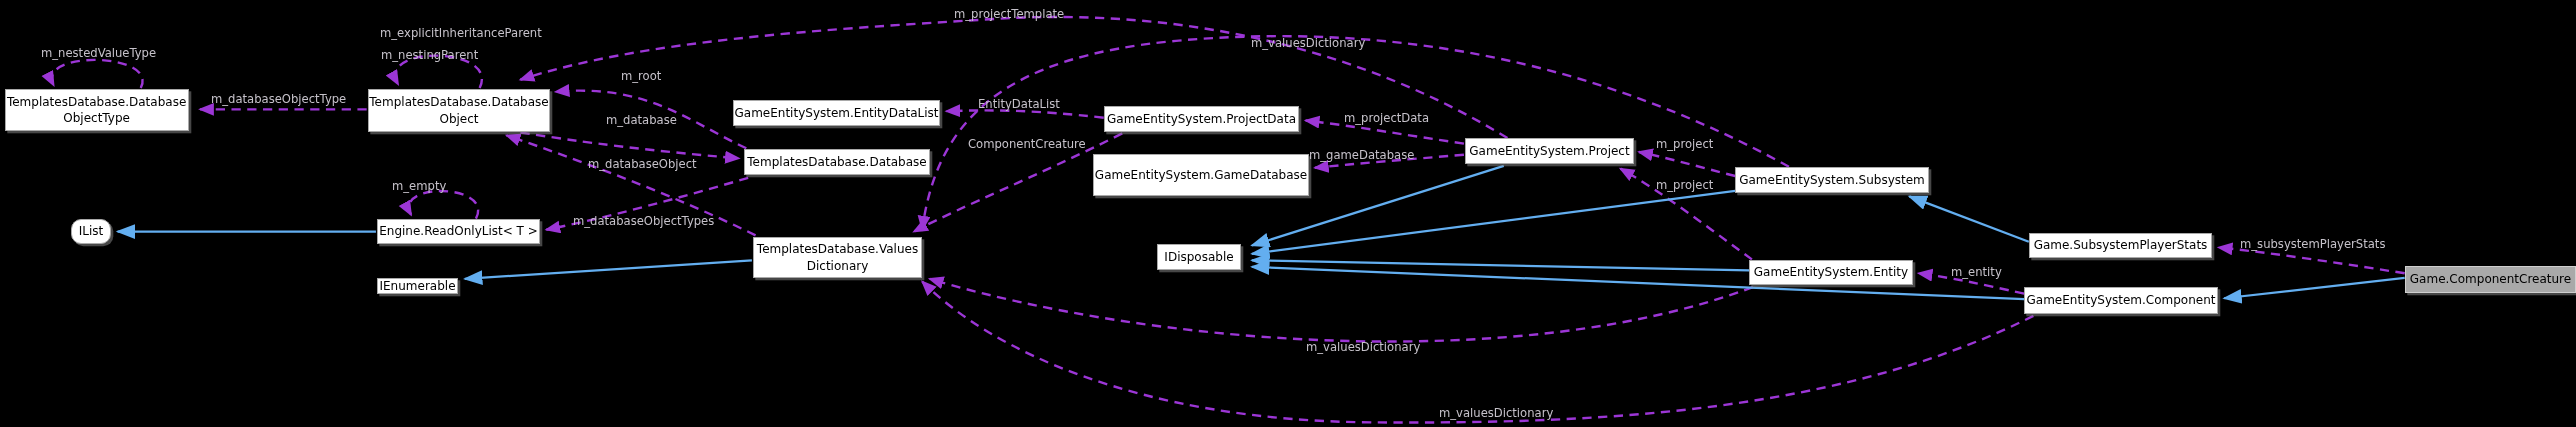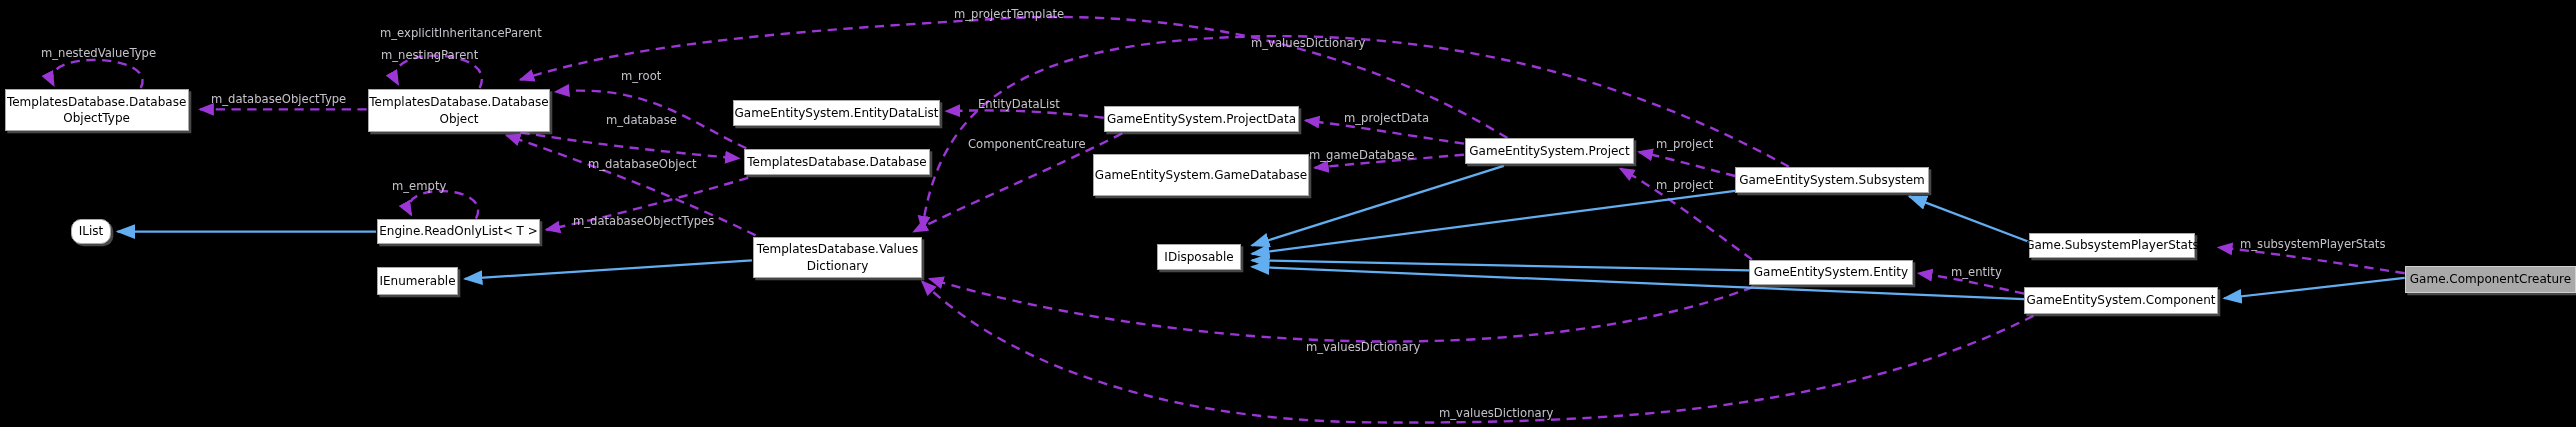--- a/index.html
+++ b/index.html
@@ -107,30 +107,30 @@
   </svg>
 
 <div class="node" style="left: 4.6px; top: 89px; width: 184px; height: 42px;">TemplatesDatabase.Database
 ObjectType</div>
     <div class="node" style="left: 368px; top: 89px; width: 182px; height: 43px;">TemplatesDatabase.Database
 Object</div>
     <div class="node" style="left: 733px; top: 100px; width: 207px; height: 26px;">GameEntitySystem.EntityDataList</div>
     <div class="node" style="left: 744px; top: 149px; width: 186px; height: 26px;">TemplatesDatabase.Database</div>
     <div class="node" style="left: 71px; top: 219px; width: 40px; height: 25px; border-radius: 10px;">IList</div>
     <div class="node" style="left: 377px; top: 219px; width: 163px; height: 25px;">Engine.ReadOnlyList&lt; T &gt;</div>
-    <div class="node" style="left: 377px; top: 267px; width: 81px; height: 28px;">IEnumerable</div>
+    <div class="node" style="left: 377px; top: 278px; width: 81px; height: 16px;">IEnumerable</div>
     <div class="node" style="left: 753px; top: 237px; width: 169px; height: 41px;">TemplatesDatabase.Values
 Dictionary</div>
     <div class="node" style="left: 1104px; top: 106px; width: 195px; height: 26px;">GameEntitySystem.ProjectData</div>
     <div class="node" style="left: 1093px; top: 154px; width: 216px; height: 42px;">GameEntitySystem.GameDatabase</div>
     <div class="node" style="left: 1465px; top: 138px; width: 169px; height: 26px;">GameEntitySystem.Project</div>
     <div class="node" style="left: 1735px; top: 167px; width: 194px; height: 26px;">GameEntitySystem.Subsystem</div>
     <div class="node" style="left: 1157px; top: 244px; width: 84px; height: 26px;">IDisposable</div>
     <div class="node" style="left: 1749px; top: 260px; width: 164px; height: 25px;">GameEntitySystem.Entity</div>
-    <div class="node" style="left: 2029px; top: 233px; width: 166px; height: 25px;">Game.SubsystemPlayerStats</div>
+    <div class="node" style="left: 2029px; top: 233px; width: 183px; height: 25px;">Game.SubsystemPlayerStats</div>
     <div class="node" style="left: 2024px; top: 287px; width: 194px; height: 27px;">GameEntitySystem.Component</div>
     <div class="node highlight" style="left: 2405px; top: 266px; width: 171px; height: 27px;">Game.ComponentCreature</div>
     <div class="edge-label" style="left: 41px; top: 46px;">m_nestedValueType</div>
     <div class="edge-label" style="left: 211px; top: 92px;">m_databaseObjectType</div>
     <div class="edge-label" style="left: 380px; top: 26px;">m_explicitInheritanceParent</div>
     <div class="edge-label" style="left: 381px; top: 48px;">m_nestingParent</div>
     <div class="edge-label" style="left: 621px; top: 69px;">m_root</div>
     <div class="edge-label" style="left: 606px; top: 113px;">m_database</div>
     <div class="edge-label" style="left: 588px; top: 157px;">m_databaseObject</div>
     <div class="edge-label" style="left: 573px; top: 214px;">m_databaseObjectTypes</div>

